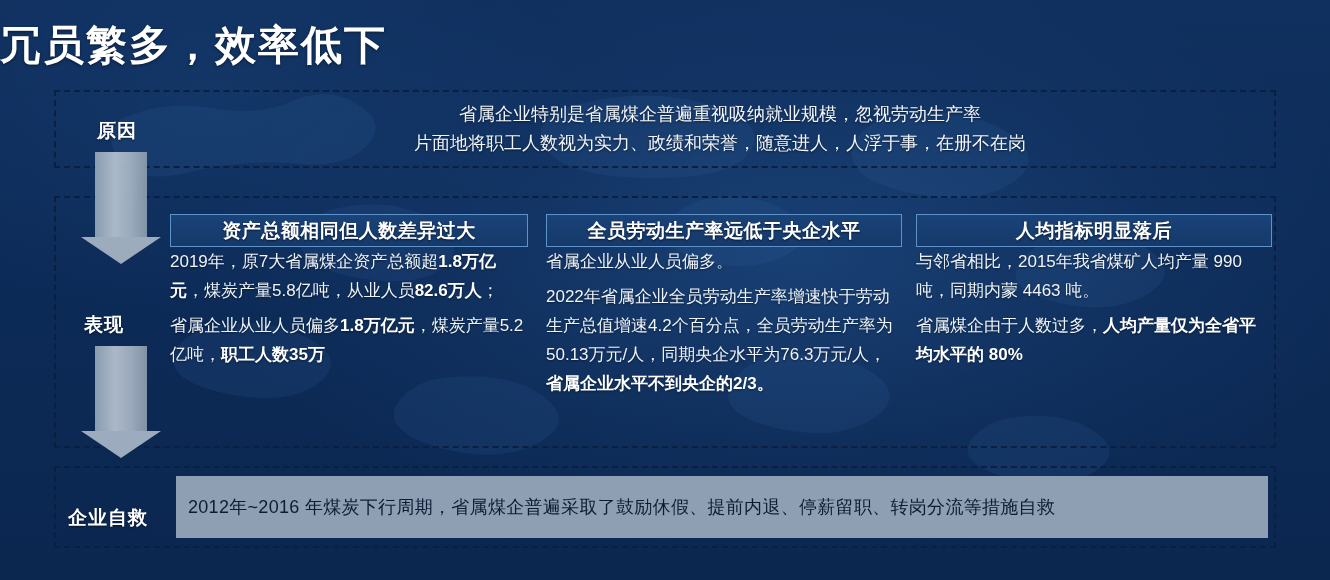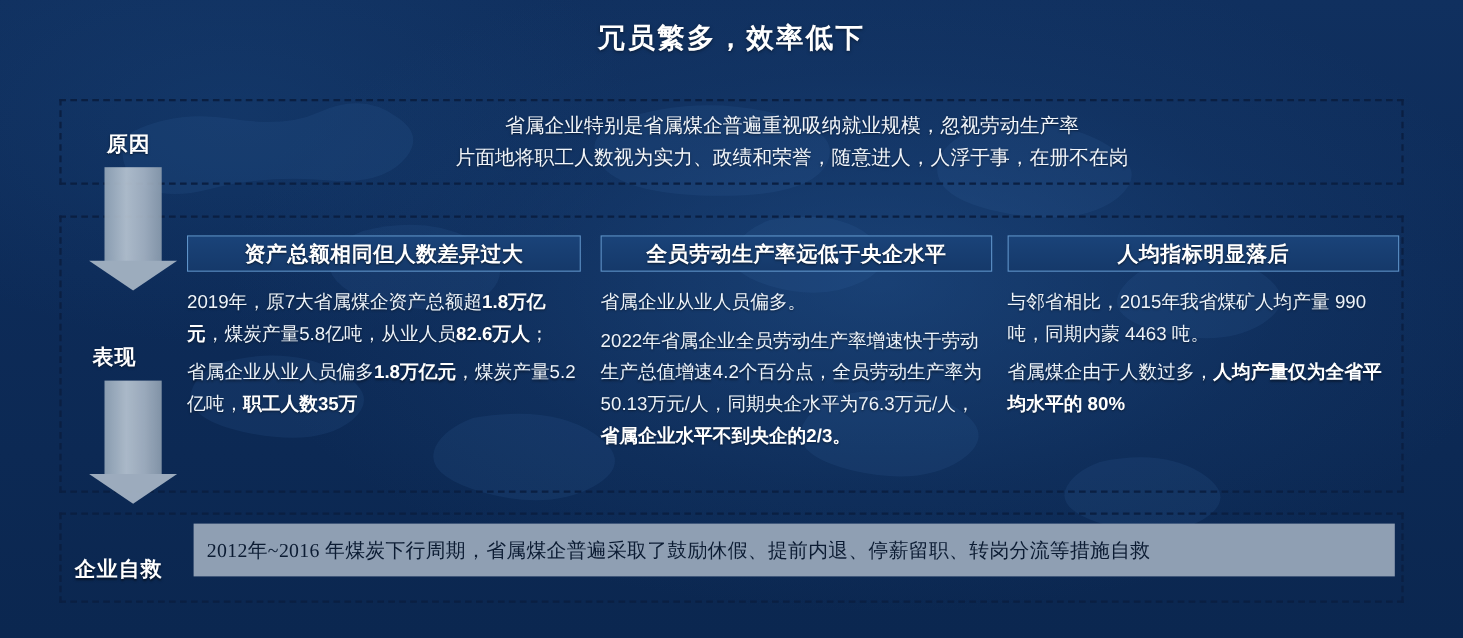--- a/index.html
+++ b/index.html
@@ -21,23 +21,22 @@
       radial-gradient(ellipse 820px 420px at 60% 44%, rgba(42,94,156,0.42) 0%, rgba(30,72,126,0.18) 45%, rgba(13,45,92,0) 72%),
       radial-gradient(ellipse 520px 300px at 16% 18%, rgba(26,70,124,0.35) 0%, rgba(13,45,92,0) 70%),
       linear-gradient(180deg, #10305f 0%, #0d2b58 42%, #0b2750 100%);
   }
   #bg-map { position: absolute; inset: 0; opacity: 0.30; }
 
   
   #title {
     position: absolute;
     top: 18px; left: 0; right: 0;
-    text-align: center;
     color: #ffffff;
-    font-size: 25px;
+    font-size: 41px;
     font-weight: bold;
     letter-spacing: 2px;
     text-shadow: 0 1px 3px rgba(0,0,0,0.5);
   }
 
   
   .panel {
     position: absolute;
     border: 2px dashed #0a1f42;
   }
@@ -105,38 +104,36 @@
     align-items: center;
     justify-content: center;
     color: #ffffff;
     font-size: 19px;
     font-weight: bold;
     letter-spacing: 0.5px;
     text-shadow: 0 1px 2px rgba(0,0,0,0.6);
   }
 
   .col-body {
-    margin-top: 13px;
     color: #eef4fa;
     font-size: 17px;
     line-height: 29px;
     text-shadow: 0 1px 2px rgba(0,0,0,0.45);
   }
   .col-body p { margin-bottom: 6px; }
   .col-body b { font-weight: bold; color: #ffffff; }
 
   
   #rescue-bar {
     position: absolute;
     left: 176px; top: 476px;
-    width: 1092px; height: 48px;
+    width: 1092px; height: 62px;
     background: #8f9fb3;
     display: flex;
     align-items: center;
-    font-family: Liberation Serif, serif;
   }
   #rescue-text {
     color: #0c1c33;
     font-size: 18px;
     letter-spacing: 0.3px;
     padding-left: 12px;
   }
 </style>
 </head>
 <body>

